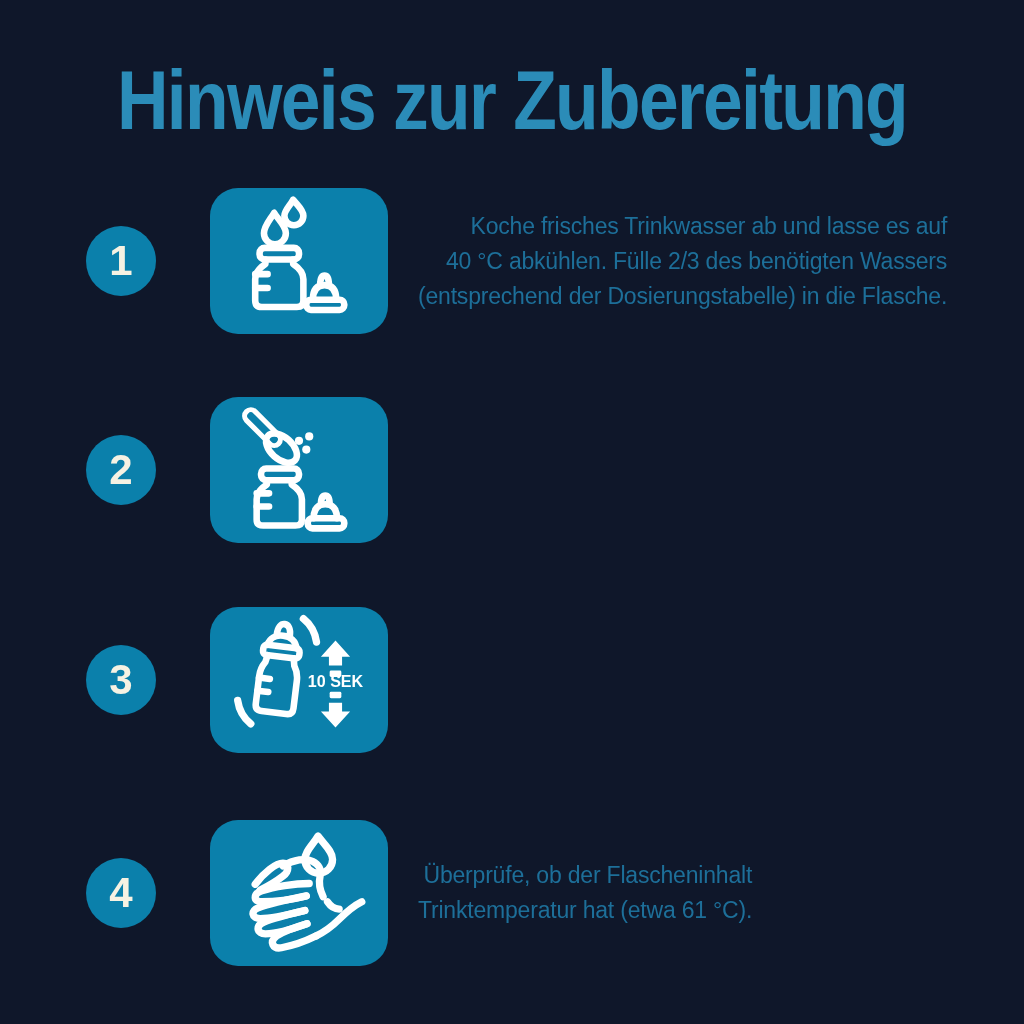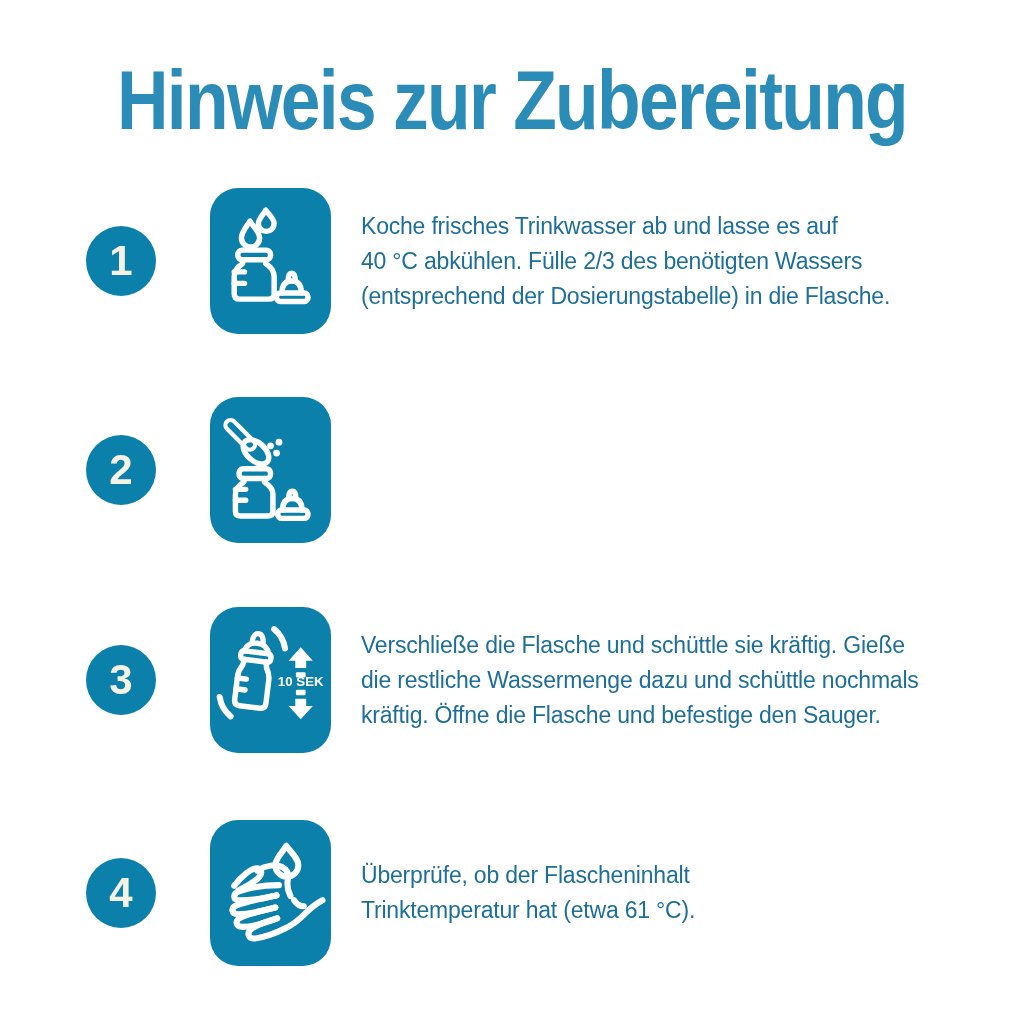--- a/index.html
+++ b/index.html
@@ -1,44 +1,44 @@
 <!DOCTYPE html>
 <html><head>
 <meta charset="utf-8">
 <style>
   html,body{margin:0;padding:0;background:#f2edda;}
   .page{
     position:relative;width:1024px;height:1024px;overflow:hidden;
-    background:#ffffff;font-family:"Liberation Sans",sans-serif;
+    background:#0f172a;font-family:"Liberation Sans",sans-serif;
   }
   .title{
     position:absolute;top:52px;left:0;width:100%;margin:0;
     text-align:center;font-size:84px;font-weight:bold;color:#2b8cb8;
     letter-spacing:-2px;white-space:nowrap;
     transform:scaleX(.85);transform-origin:center;
   }
   .step{
     position:absolute;left:0;width:100%;height:146px;
     display:flex;align-items:center;
   }
   .r1{top:188px}.r2{top:397px}.r3{top:607px}.r4{top:820px}
   .badge{
     flex:none;margin-left:86px;width:70px;height:70px;border-radius:50%;
     background:#0b80ab;display:flex;align-items:center;justify-content:center;
   }
   .badge span{color:#f6f2e3;font-size:42px;font-weight:bold;line-height:1;}
   .tile{
-    flex:none;margin-left:54px;width:121px;height:146px;
+    flex:none;margin-left:54px;width:178px;height:146px;
     border-radius:28px;background:#0b80ab;
   }
   .tile svg{width:100%;height:100%;display:block;}
   .txt{
     margin:0 0 0 30px;max-width:610px;
     font-size:23px;line-height:35px;color:#1d6f99;
-    white-space:pre-line;letter-spacing:-.2px;
+    white-space:pre-line;letter-spacing:-.2px;text-align:right;
   }
   .stroke{stroke:#ffffff;stroke-width:4.5;fill:none;stroke-linecap:round;stroke-linejoin:round;}
   .stroke5{stroke:#ffffff;stroke-width:5;fill:none;stroke-linecap:round;stroke-linejoin:round;}
   .fillw{fill:#ffffff;stroke:none;}
 </style>
 </head>
 <body>
 
 <div class="page">
 
@@ -108,23 +108,20 @@
         <path d="M8 64 C9 71 12 76 17 80" class="stroke5"></path>
         <g>
           <path class="fillw" d="M75 23 L85 34 L79.5 34 L79.5 40 L70.5 40 L70.5 34 L65 34 Z"></path>
           <rect class="fillw" x="71" y="43.5" width="8" height="4.5" rx="1"></rect>
           <text x="75" y="55" text-anchor="middle" font-size="11" font-weight="bold" fill="#ffffff" font-family="Liberation Sans, sans-serif">10 SEK</text>
           <rect class="fillw" x="71" y="58" width="8" height="4.5" rx="1"></rect>
           <path class="fillw" d="M70.5 65.5 L79.5 65.5 L79.5 71.5 L85 71.5 L75 82.5 L65 71.5 L70.5 71.5 Z"></path>
         </g>
       </svg>
     </div>
-    <p class="txt">Verschließe die Flasche und schüttle sie kräftig. Gieße
-die restliche Wassermenge dazu und schüttle nochmals
-kräftig. Öffne die Flasche und befestige den Sauger.</p>
   </div>
 
   <div class="step r4">
     <div class="badge">
       <span>4</span>
     </div>
     <div class="tile">
       <svg viewBox="0 0 100 100">
         <g class="stroke5">
           <path d="M63 11 C59.5 17 54 21.5 54 27 a9.5 9.5 0 0 0 19 0 C73 21.5 67.5 17 63 11 Z"></path>

